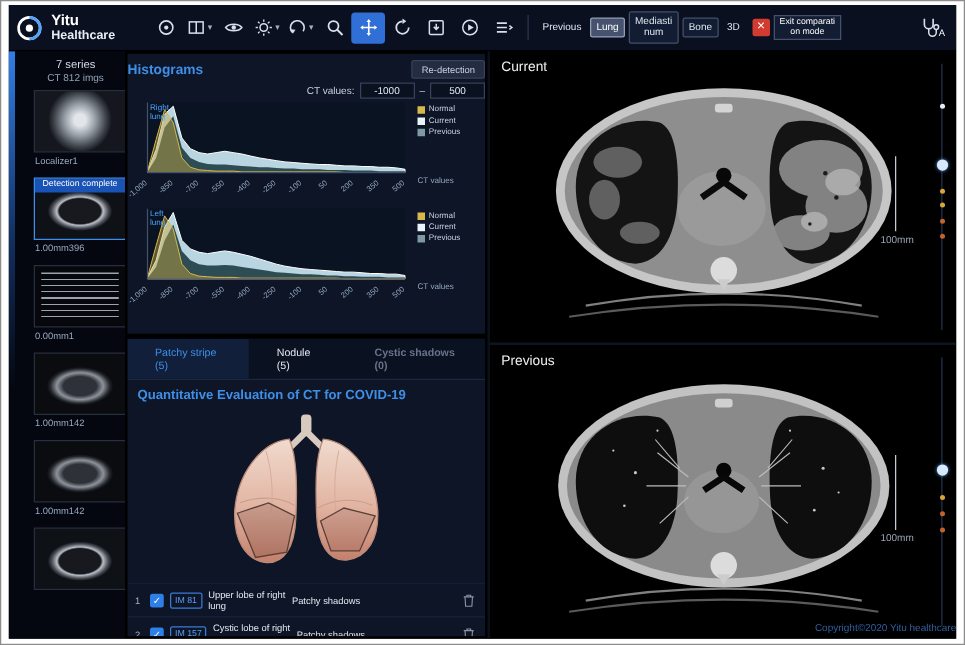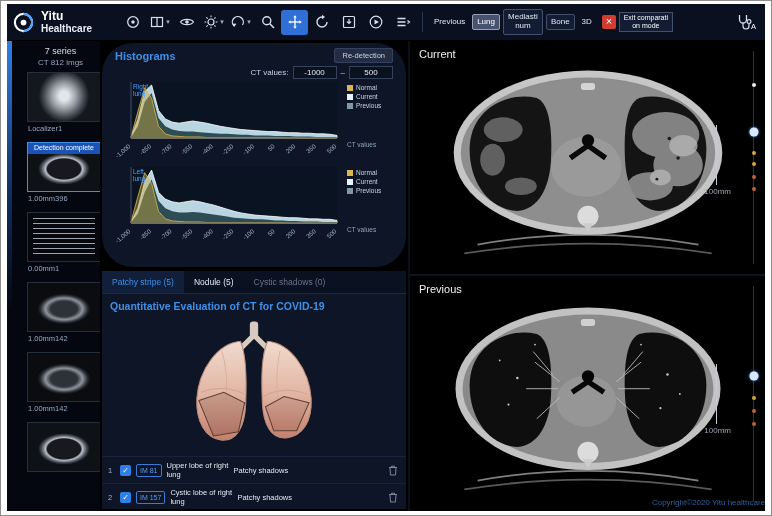--- a/index.html
+++ b/index.html
@@ -40,41 +40,41 @@
   .badge{position:absolute;top:0;left:0;right:0;background:rgba(28,92,205,.88);color:#fff;font-size:7px;text-align:center;line-height:1.25;padding:1px 0;}
   .thumb-cap{display:flex;justify-content:flex-start;font-size:7.5px;color:#97a8c0;padding:2px 1px 0;}
   .k-xray{background:radial-gradient(ellipse 40% 62% at 50% 48%,#e2e6ea 0 16%,#9aa0a8 42%,#3f444c 72%,#14171d 88%);}
   .k-ct{background:radial-gradient(ellipse 46% 42% at 50% 54%,#17191f 0 50%,#b9bec6 56%,#4c5058 68%,#0e1116 78%);}
   .k-ct2{background:radial-gradient(ellipse 46% 40% at 50% 54%,#2e3138 0 40%,#8e939b 56%,#23262c 72%,#0a0c10 80%);}
   .k-report{background:#06080d;}
   .rep-lines{width:86%;height:78%;margin:5px auto 0;background:repeating-linear-gradient(to bottom,rgba(205,215,228,.75) 0 1px,transparent 1px 5px);}
   
   .mid{flex:0 0 290px;display:flex;flex-direction:column;gap:4px;padding:2px;background:#000;}
   .panel{background:#0d1526;}
-  .hist-panel{flex:0 0 224px;padding:5px 13px 0;position:relative;border-radius:31px;}
+  .hist-panel{flex:0 0 224px;padding:5px 0 0;position:relative;}
   .hist-head{display:flex;justify-content:space-between;align-items:center;}
   .hist-title{color:#3f8fe8;font-size:11px;font-weight:bold;}
   .redetect{background:#232c40;border:1px solid #36415c;color:#c8d2e4;font-size:7.5px;padding:2px 7px;border-radius:2px;font-family:inherit;cursor:pointer;}
   .ctv-row{display:flex;justify-content:flex-end;align-items:center;gap:4px;font-size:8px;color:#c8d2e4;margin:3px 0 1px;}
   .ctv-input{width:44px;height:13px;background:#0a111f;border:1px solid #36415c;color:#e2eaf6;font-size:8px;text-align:center;font-family:inherit;}
   .chart-row{display:flex;margin-top:1px;}
   .chart-area{position:relative;width:232px;}
   .lung-label{position:absolute;top:3px;left:18px;width:24px;font-size:6.5px;line-height:1.15;color:#4da3ff;z-index:2;}
   .hist-svg{overflow:visible;}
   .hist-svg text{font-family:"Liberation Sans","DejaVu Sans",sans-serif;}
   .chart-side{width:46px;display:flex;flex-direction:column;justify-content:space-between;padding:4px 0 16px;height:84px;}
   .leg-item{display:flex;align-items:center;gap:3px;font-size:6.5px;color:#c8d2e4;margin-bottom:2px;}
   .leg-sw{width:6px;height:6px;display:inline-block;flex:0 0 6px;}
   .axis-label{font-size:6.5px;color:#8fa6bd;text-align:left;}
   
   .find-panel{flex:1;display:flex;flex-direction:column;overflow:hidden;}
   .tabs{display:flex;background:#0a1120;border-bottom:1px solid #1c2740;flex:0 0 auto;}
-  .tab{font-size:8.5px;color:#e2e8f2;padding:6px 10px;cursor:pointer;}
+  .tab{font-size:8.5px;color:#e2e8f2;padding:6px 22px;cursor:pointer;}
   .tab.active{color:#3f8fe8;background:#111f3a;}
-  .tab.muted{color:#68748c;}
+  .tab.muted{color:#68748c;font-weight:bold;}
   .find-title{color:#3f8fe8;font-size:10.5px;font-weight:bold;padding:6px 8px 2px;}
   .lung-illustration{flex:0 0 142px;display:flex;align-items:center;justify-content:center;}
   .find-table{flex:1;overflow:hidden;}
   .frow{display:flex;align-items:center;height:27px;border-top:1px solid #17223b;padding:0 6px;gap:5px;font-size:7.5px;color:#e2e8f2;cursor:pointer;}
   .frow .idx{width:7px;color:#a7b3c8;}
   .cb{width:11px;height:11px;flex:0 0 11px;background:#2f7fe8;border-radius:2px;color:#fff;font-size:8px;line-height:11px;text-align:center;cursor:pointer;}
   .imb{border:1px solid #3a7bd5;color:#5b9cf5;border-radius:2px;font-size:7px;padding:0 3px;line-height:11px;white-space:nowrap;}
   .loc{width:62px;line-height:1.25;}
   .typ{flex:1;}
   .trash{flex:0 0 12px;cursor:pointer;}

